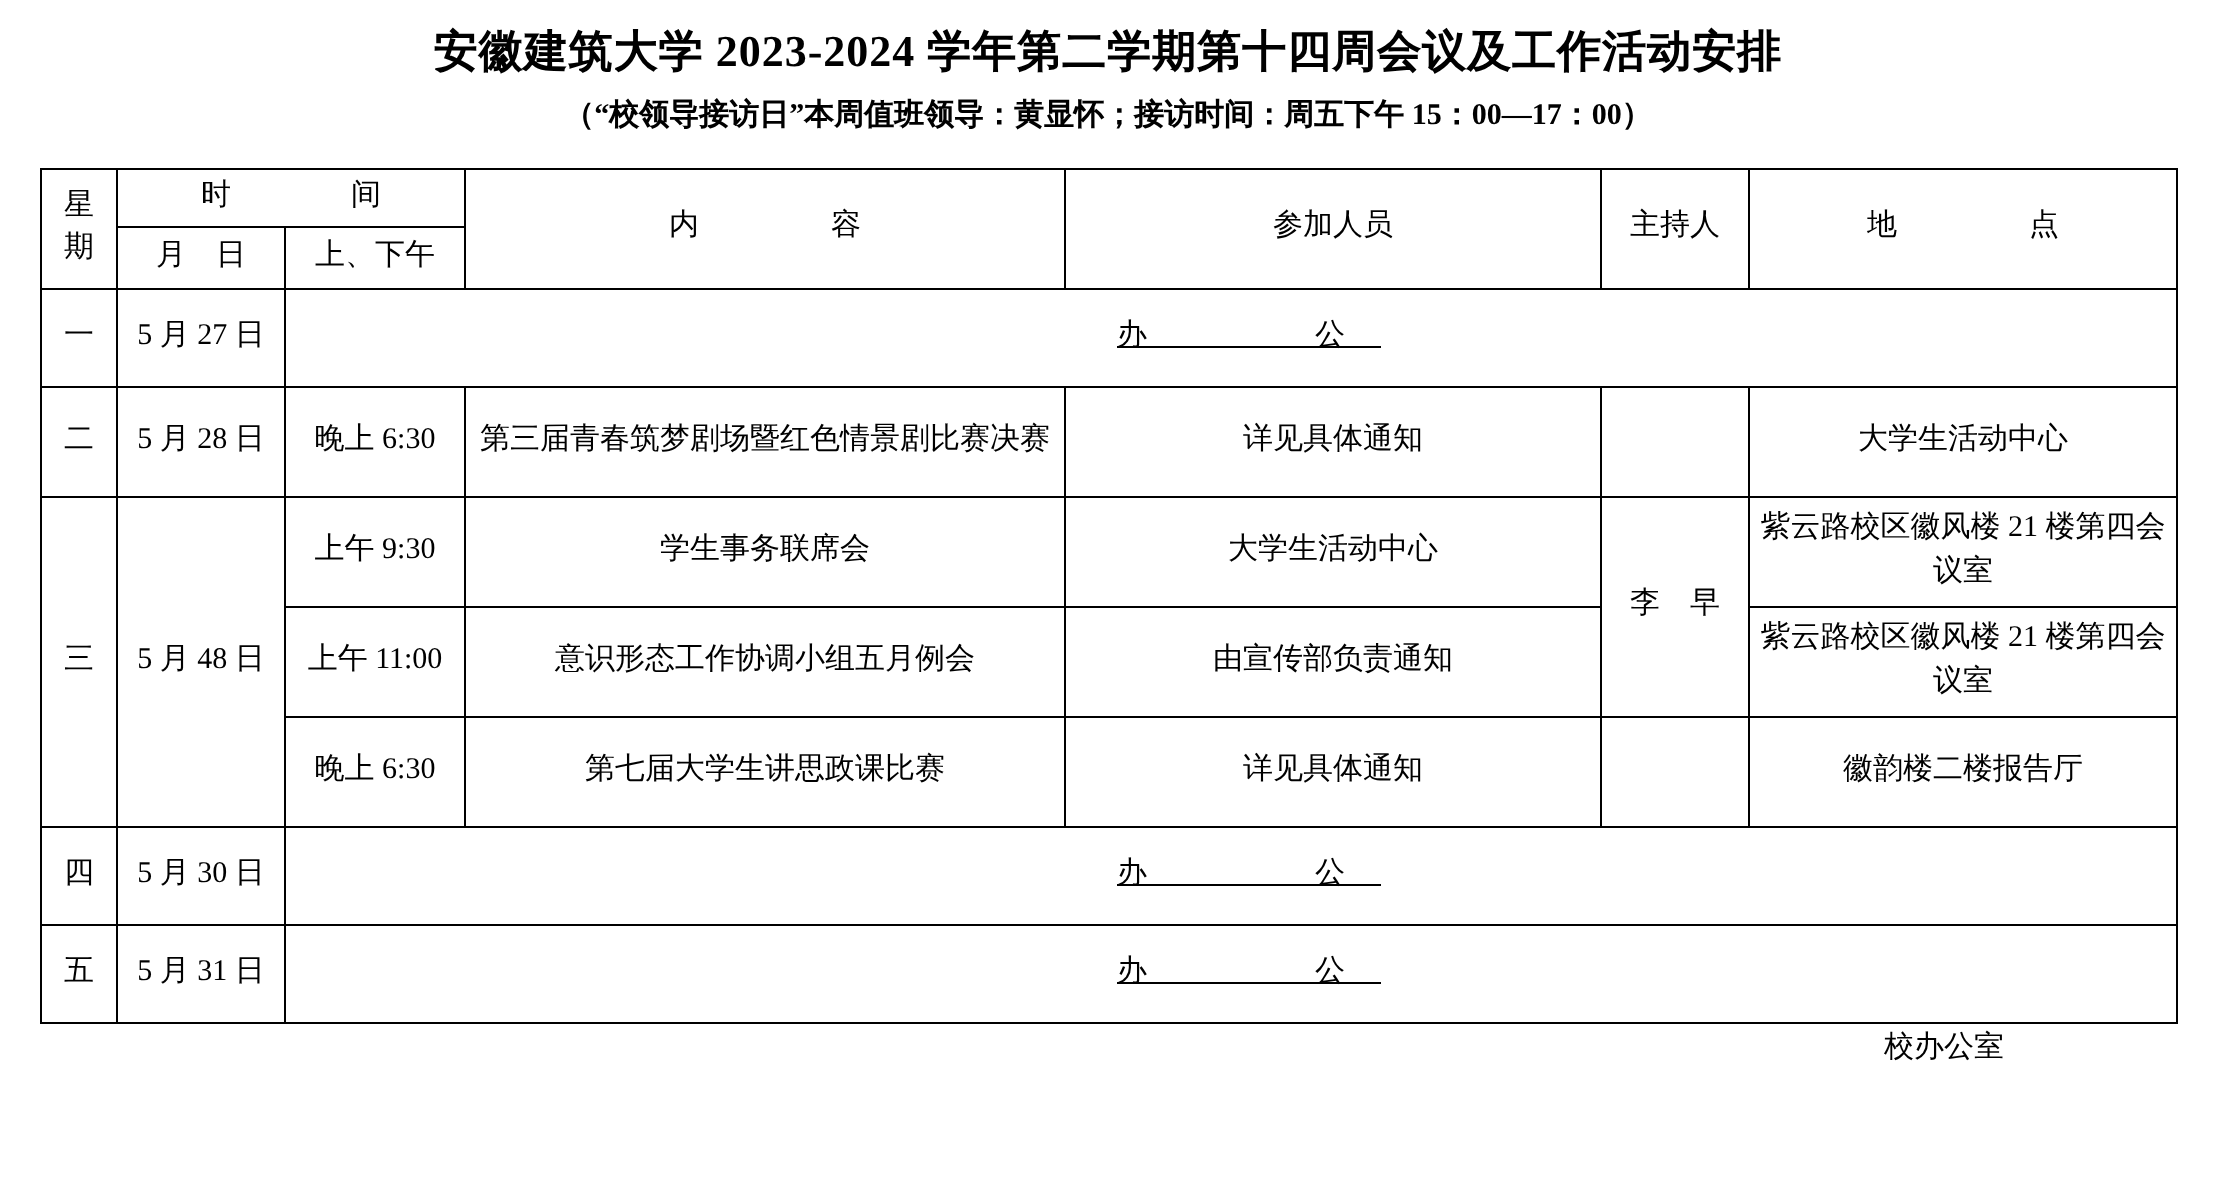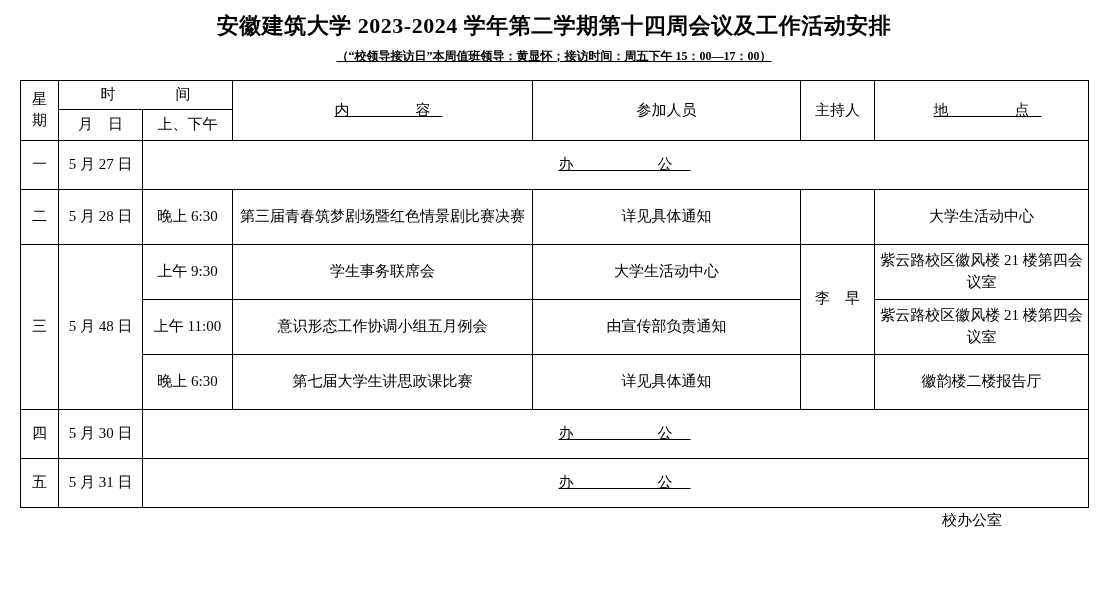--- a/index.html
+++ b/index.html
@@ -24,25 +24,24 @@
     text-align: center;
     padding-top: 12px;
   }
   .main-title {
     font-size: 22px;
     font-weight: bold;
     letter-spacing: 0.5px;
     line-height: 1.3;
   }
   .sub-title {
-    font-size: 12px;
+    font-size: 15px;
     font-weight: bold;
     margin-top: 8px;
     line-height: 1.3;
-    text-decoration: underline;
   }
   .table-wrap {
     margin: 16px auto 0 auto;
     width: 1068px;
   }
   table.schedule {
     border-collapse: collapse;
     width: 100%;
     table-layout: fixed;
   }
@@ -67,21 +66,21 @@
   .col-ampm { width: 90px; }
   .col-content { width: 300px; }
   .col-people { width: 268px; }
   .col-host { width: 74px; }
   .col-place { width: 214px; }
   .time-head-top {
     padding: 3px 0 3px 0 !important;
     letter-spacing: 10px;
     text-indent: 10px;
   }
-  .spaced-2 { letter-spacing: 12px; text-indent: 12px; text-decoration: underline; }
+  .spaced-2 { letter-spacing: 12px; text-indent: 12px; }
   .spaced-3 { letter-spacing: 18px; text-indent: 18px; text-decoration: underline; }
   .row-tall td { height: 46px; }
   .office-row td { height: 40px; }
   .two-line { line-height: 1.55; }
   .footer {
     text-align: right;
     padding-right: 106px;
     font-size: 15px;
     line-height: 1.7;
   }

